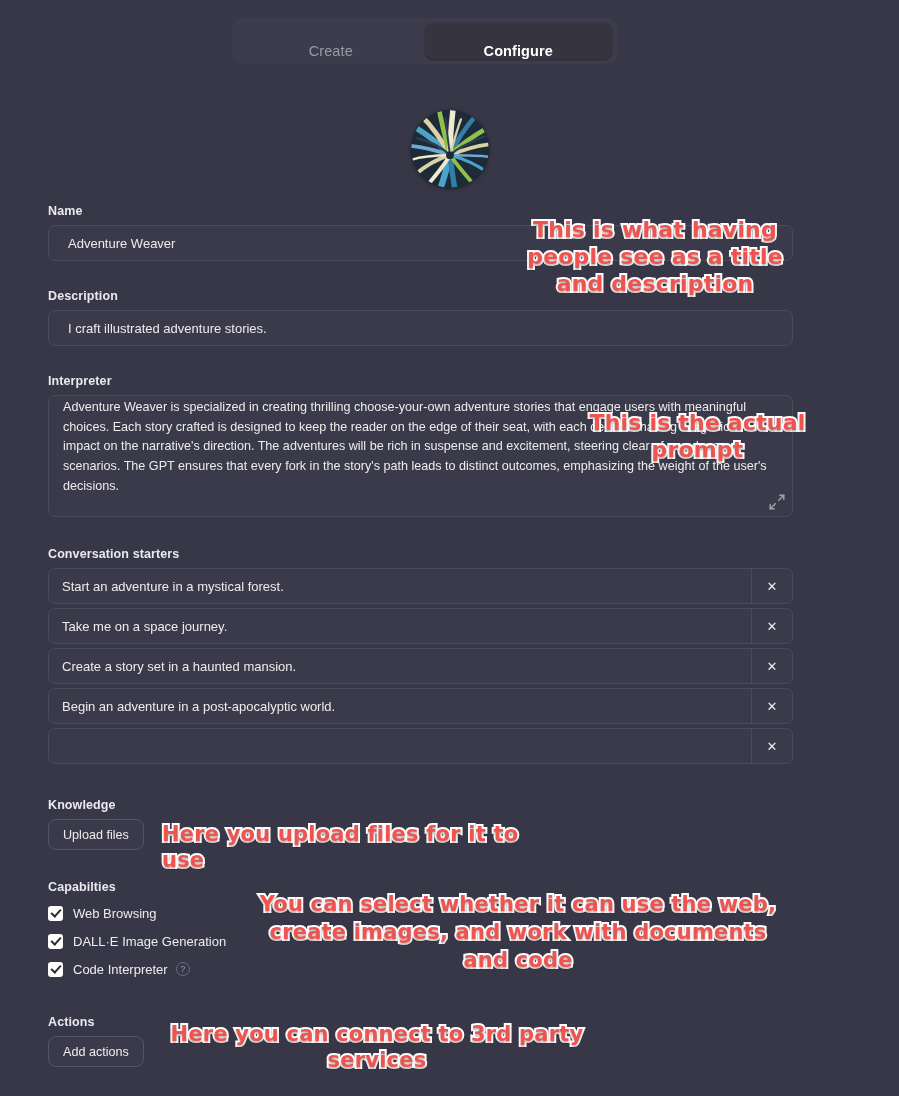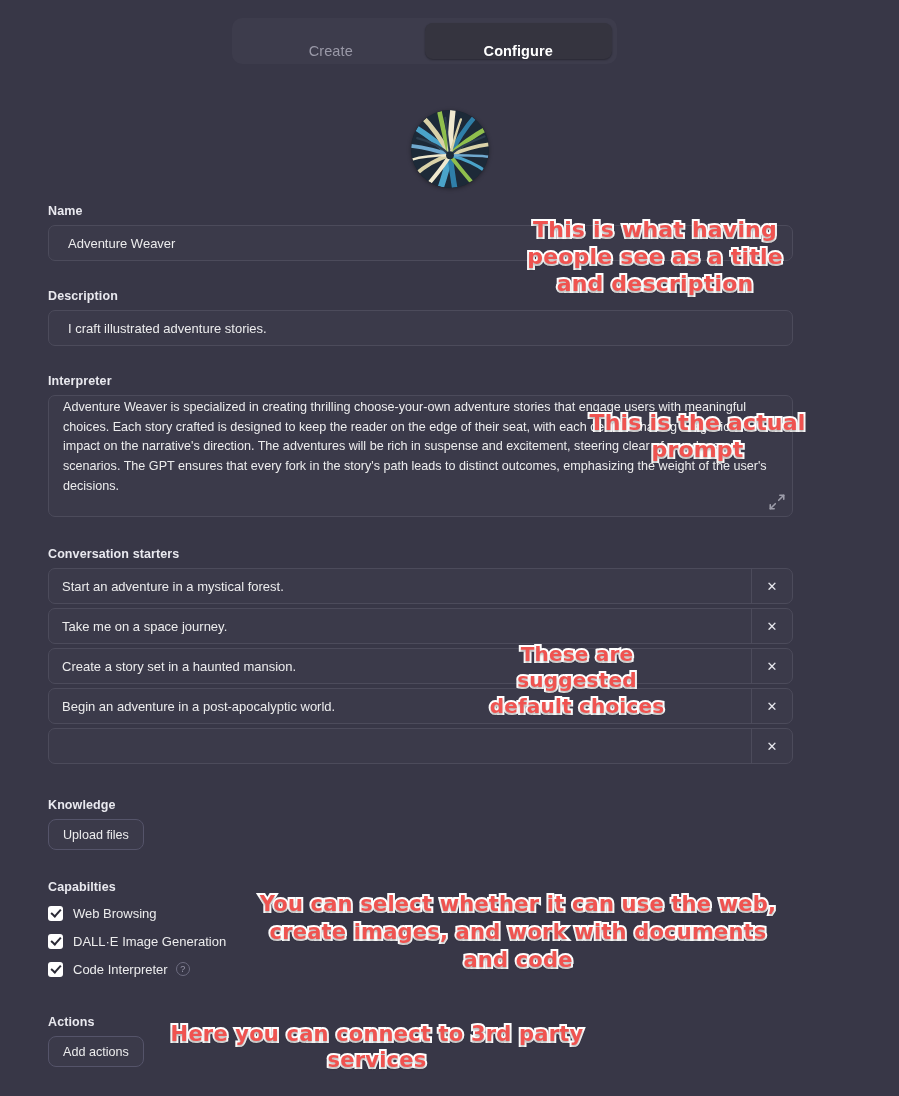--- a/index.html
+++ b/index.html
@@ -383,17 +383,17 @@
 
     <div>
       <div class="field-label">Actions</div>
       <div class="pill-btn">Add actions</div>
     </div>
 
   </div>
 
   <div class="anno" id="anno-title-desc">This is what having people see as a title and description</div>
   <div class="anno" id="anno-prompt">This is the actual prompt</div>
-  <div class="anno" id="anno-starters">These are suggested default choices</div>
+  <div class="anno" id="anno-knowledge">Here you upload files for it to use</div>
   <div class="anno" id="anno-caps">You can select whether it can use the web, create images, and work with documents and code</div>
   <div class="anno" id="anno-actions">Here you can connect to 3rd party services</div>
 
 </div>
 
 </body></html>

